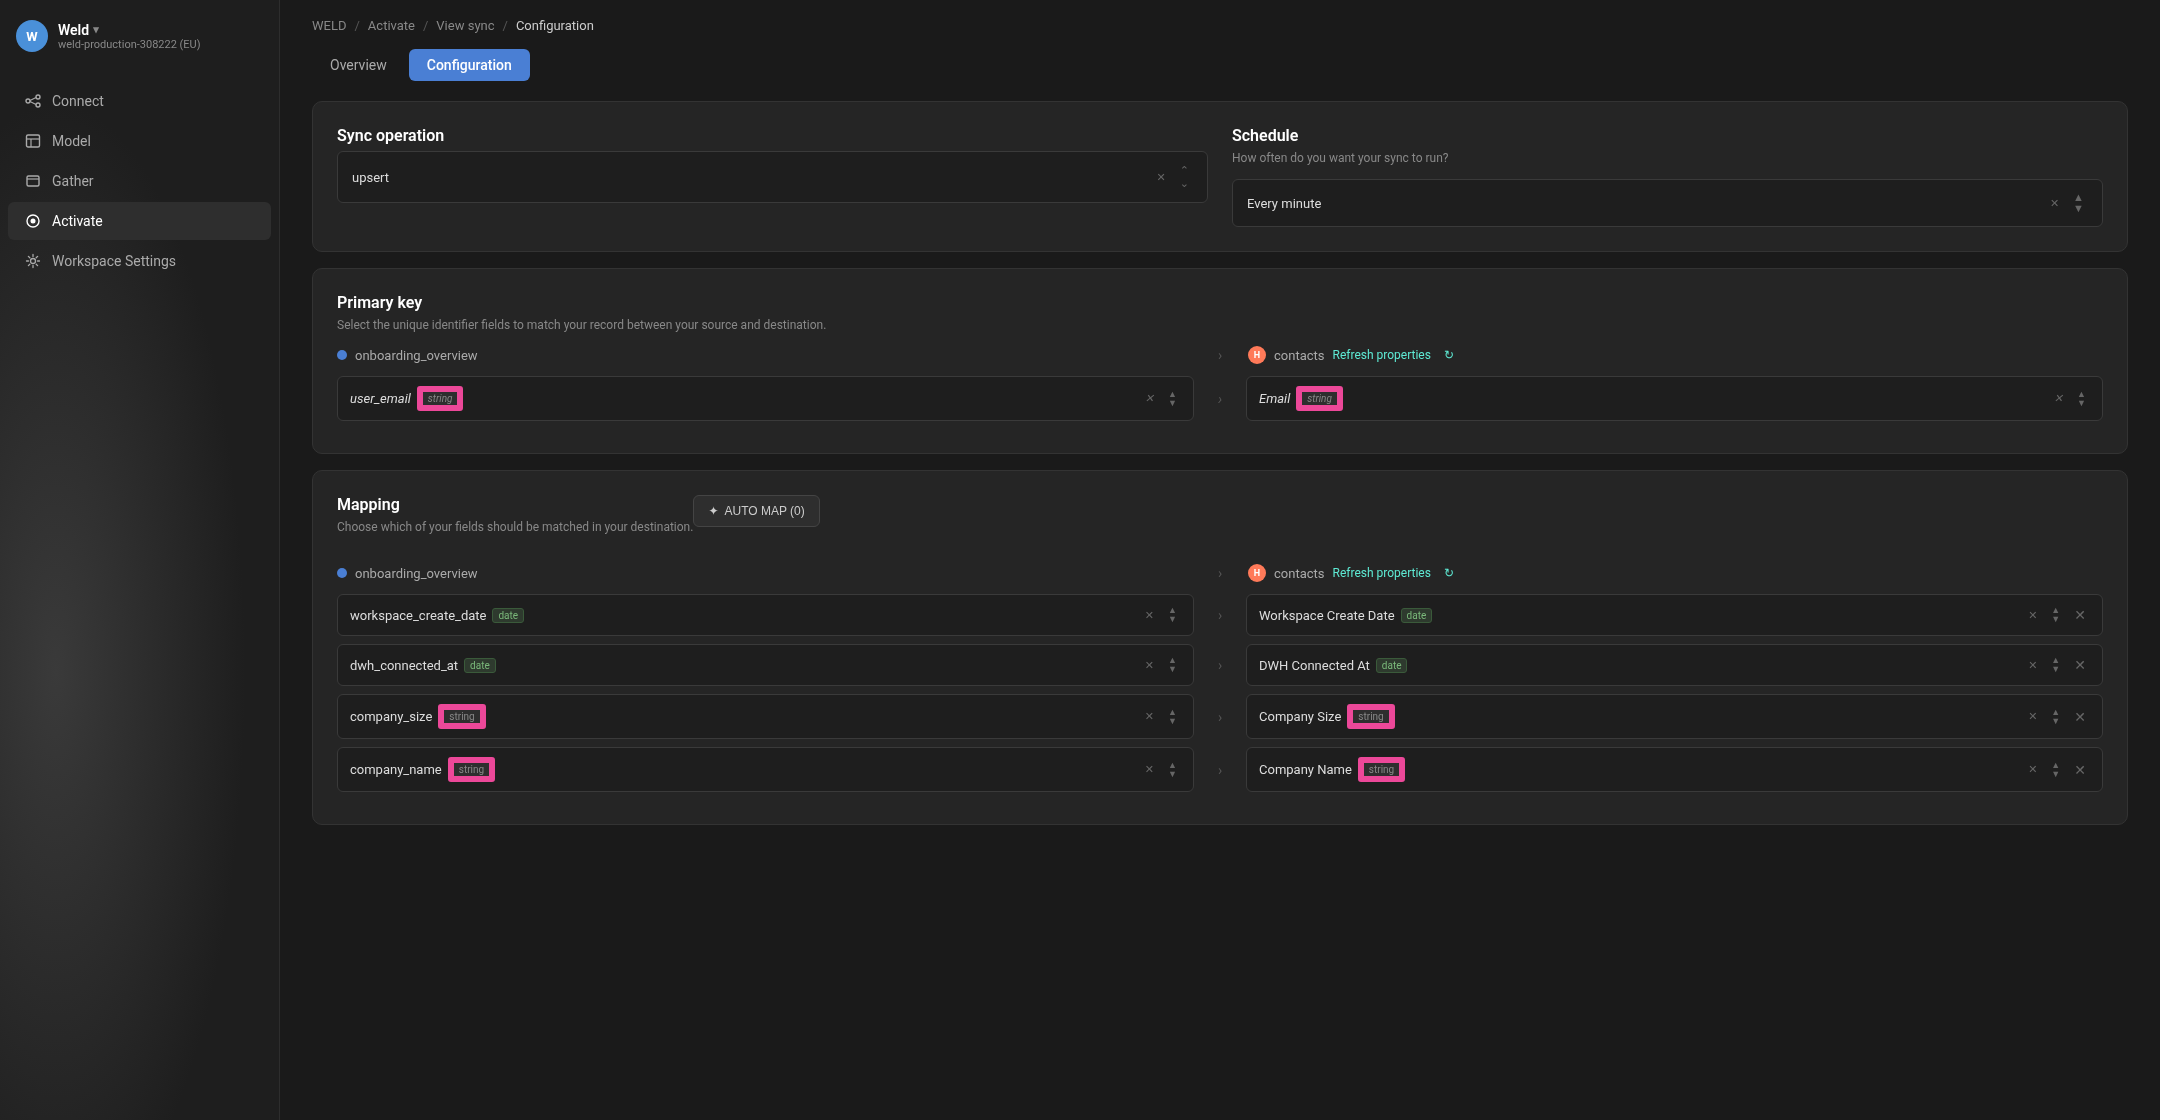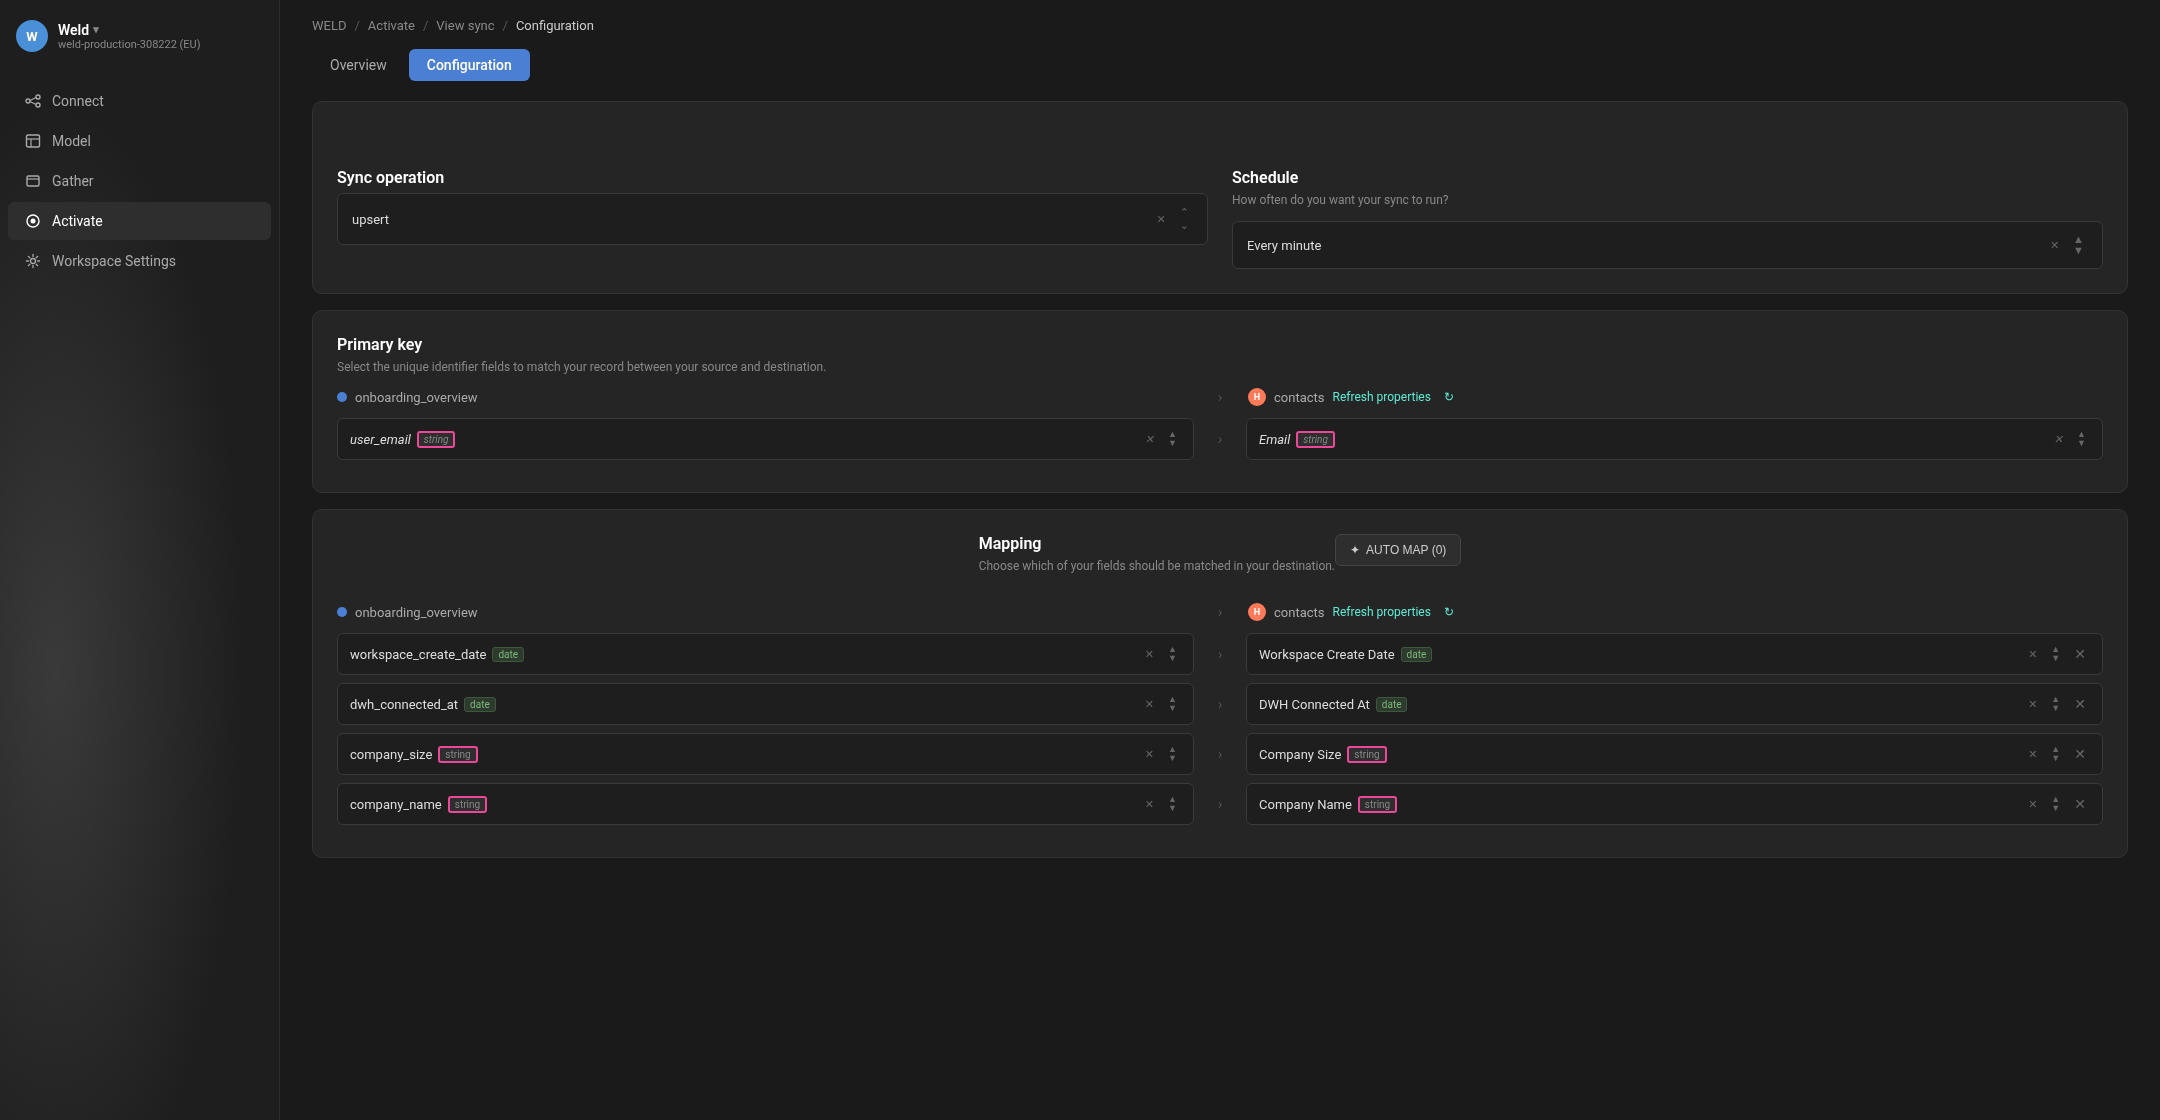--- a/index.html
+++ b/index.html
@@ -150,21 +150,20 @@
       background: #252525;
       border: 1px solid #333;
       border-radius: 10px;
       padding: 24px;
       margin-bottom: 16px;
     }
 
     .card-row {
       display: flex;
       gap: 24px;
-      margin-top: 42px;
     }
 
     .card-section {
       flex: 1;
     }
 
     .section-title {
       font-size: 16px;
       font-weight: 600;
       color: #fff;
@@ -274,41 +273,41 @@
     }
 
     .field-name {
       display: flex;
       align-items: center;
       gap: 6px;
     }
 
     .type-badge {
       background: #2e2e2e;
-      border: 2px solid #ec4899;
+      border: 6px solid #ec4899;
       border-radius: 3px;
       padding: 1px 5px;
       font-size: 10px;
       color: #888;
     }
 
     .date-badge {
       background: #2e3a2e;
       border: 1px solid #3a5a3a;
       border-radius: 3px;
       padding: 1px 5px;
       font-size: 10px;
       color: #7ab87a;
     }
 
     
     .mapping-header {
       display: flex;
       align-items: flex-start;
-      justify-content: center;
+      justify-content: flex-start;
       margin-bottom: 16px;
     }
 
     .auto-map-btn {
       background: #2e2e2e;
       border: 1px solid #444;
       border-radius: 6px;
       padding: 8px 14px;
       color: #ccc;
       font-size: 12px;

